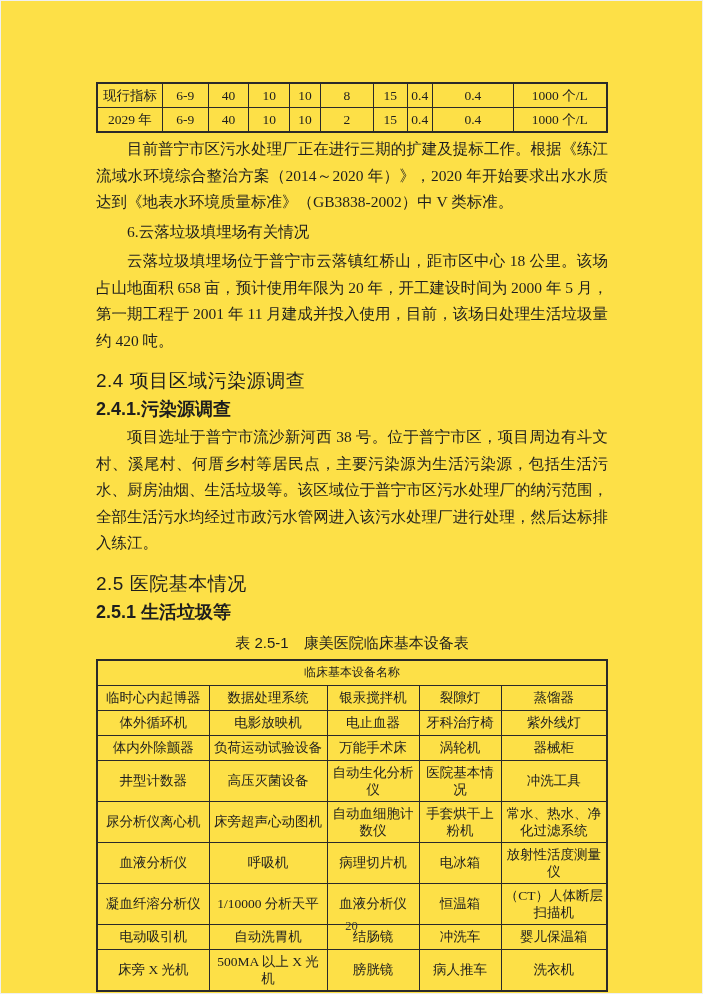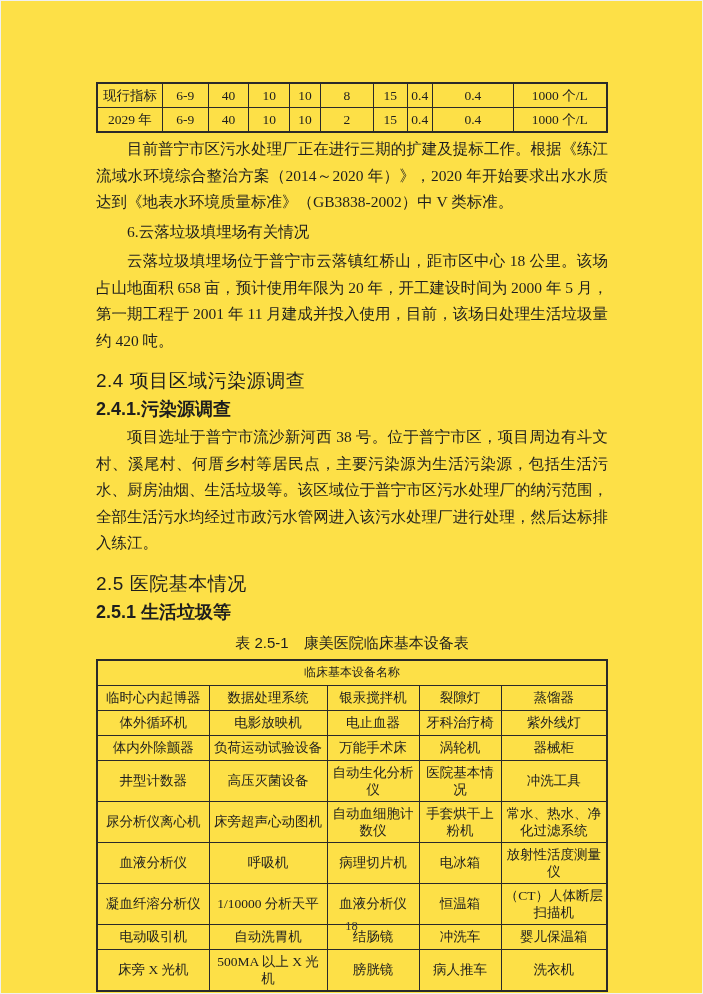--- a/index.html
+++ b/index.html
@@ -211,14 +211,14 @@
             <td>500MA 以上 X 光机</td>
             <td>膀胱镜</td>
             <td>病人推车</td>
             <td>洗衣机</td>
           </tr>
         </tbody>
     </table>
 
   </div>
 
-  <div class="page-number">18</div>
+  <div class="page-number">20</div>
 </div>
 
 </body></html>

